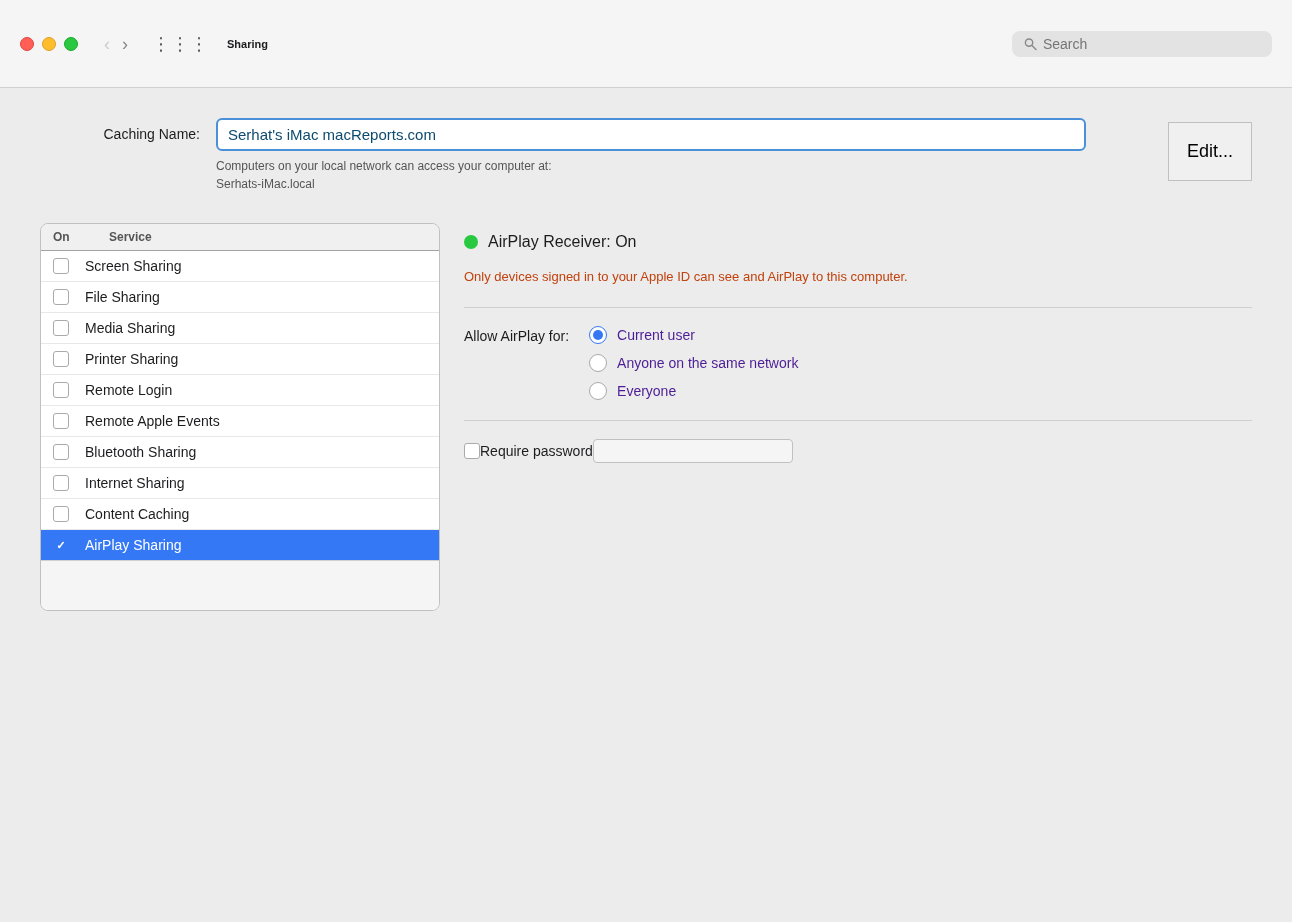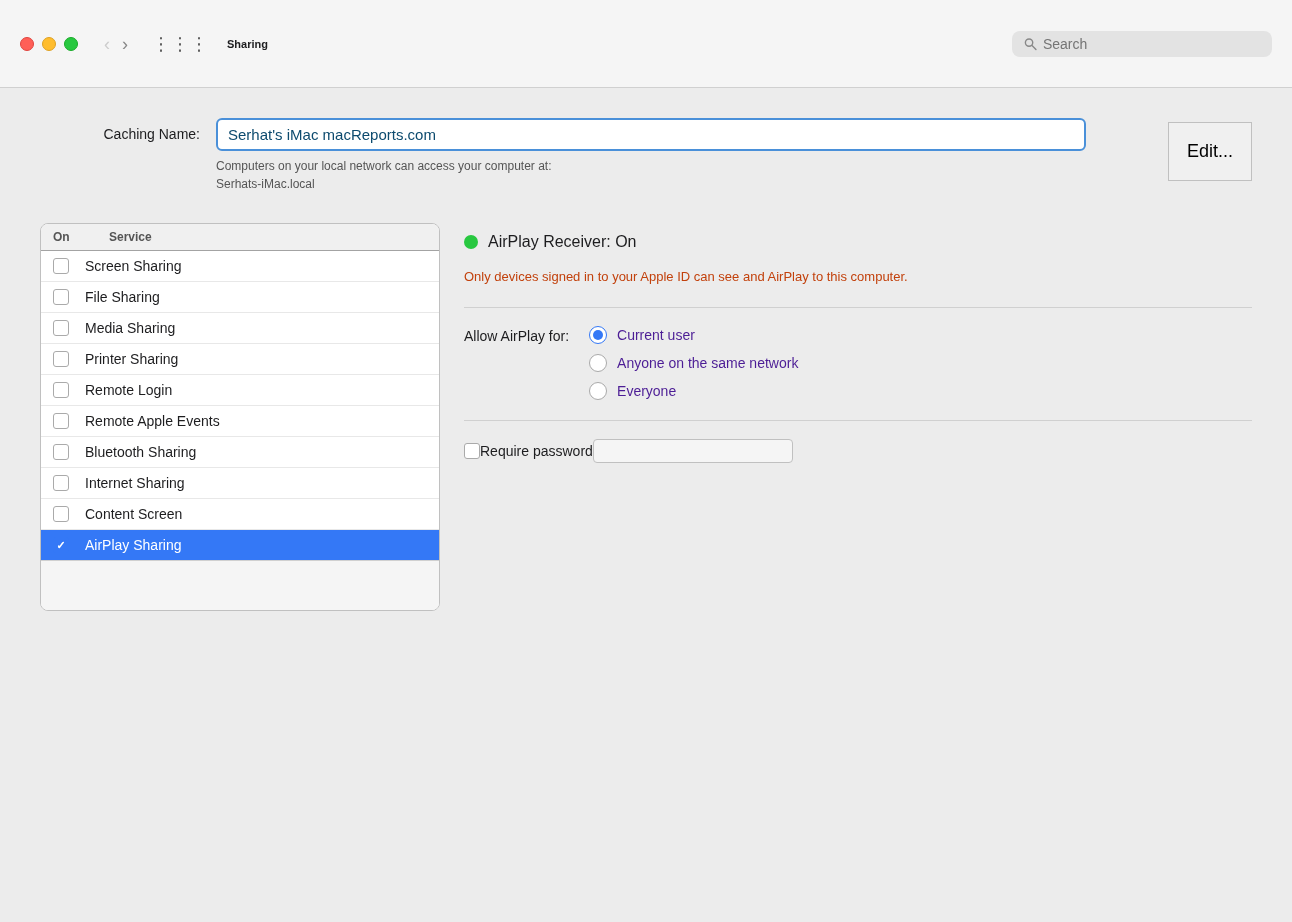--- a/index.html
+++ b/index.html
@@ -418,21 +418,21 @@
           <div class="service-item">
             <div class="service-checkbox"></div>
             <span class="service-name">Bluetooth Sharing</span>
           </div>
           <div class="service-item">
             <div class="service-checkbox"></div>
             <span class="service-name">Internet Sharing</span>
           </div>
           <div class="service-item">
             <div class="service-checkbox"></div>
-            <span class="service-name">Content Screen</span>
+            <span class="service-name">Content Caching</span>
           </div>
           <div class="service-item selected">
             <div class="service-checkbox checked"></div>
             <span class="service-name">AirPlay Sharing</span>
           </div>
         </div>
 
       <div class="service-list-footer"></div>
     </div>
 

